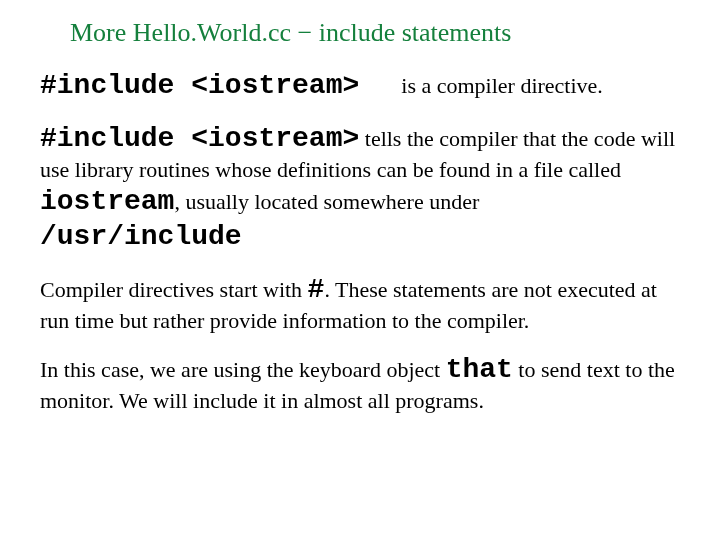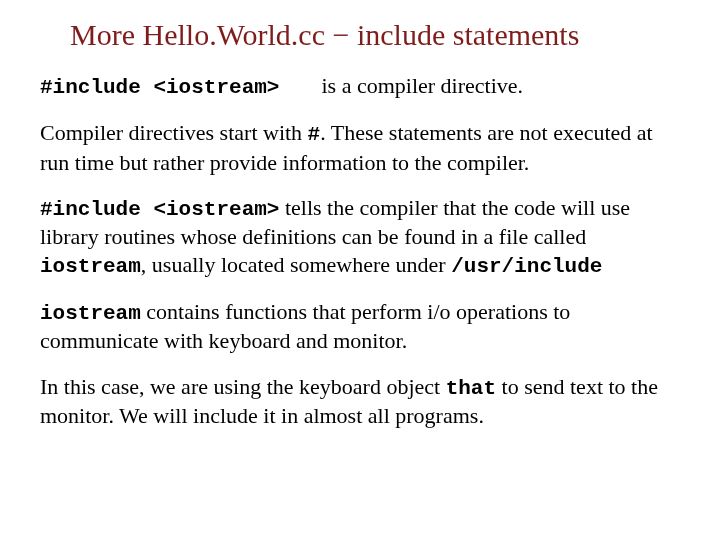--- a/index.html
+++ b/index.html
@@ -8,61 +8,58 @@
     background: #ffffff;
     width: 720px;
     height: 540px;
     font-family: "Times New Roman", Times, serif;
     color: #000;
   }
   .slide {
     padding: 18px 40px 20px 40px;
   }
   .title {
-    font-size: 30px;
-    color: #7f1d1d;
+    font-size: 26px;
+    color: #15803d;
     margin: 0 0 20px 30px;
     font-weight: normal;
   }
   .para {
     font-size: 22px;
     line-height: 1.25;
     margin: 0 0 18px 0;
   }
   .mono {
     font-family: "Courier New", Courier, monospace;
     font-weight: bold;
-    font-size: 21px;
+    font-size: 28px;
   }
   .gap {
     display: inline-block;
     width: 42px;
   }
 </style>
 </head>
 <body>
 
 <div class="slide">
 
   <h1 class="title">More Hello.World.cc − include statements</h1>
 
   <p class="para">
     <span class="mono">#include &lt;iostream&gt;</span><span class="gap"></span><span>is a compiler directive.</span>
   </p>
 
   <p class="para">
+    <span class="mono">#include &lt;iostream&gt;</span><span> tells the compiler that the code will use library routines whose definitions can be found in a file called </span><span class="mono">iostream</span><span>, usually located somewhere under </span><span class="mono">/usr/include</span>
+  </p>
+
+  <p class="para">
     <span>Compiler directives start with </span><span class="mono">#</span><span>.   These statements are not executed at run time but rather provide information to the compiler.</span>
   </p>
 
-  <p class="para">
-    <span class="mono">#include &lt;iostream&gt;</span><span> tells the compiler that the code will use library routines whose definitions can be found in a file called </span><span class="mono">iostream</span><span>, usually located somewhere under </span><span class="mono">/usr/include</span>
-  </p>
 
-
-  <p class="para">
-    <span class="mono">iostream</span><span>  contains functions that perform i/o operations to communicate with keyboard and monitor.</span>
-  </p>
 
   <p class="para">
     <span>In this case, we are using the keyboard object </span><span class="mono">that</span><span> to send text to the monitor.  We will include it in almost all programs.</span>
   </p>
 
 </div>
 
 </body></html>

